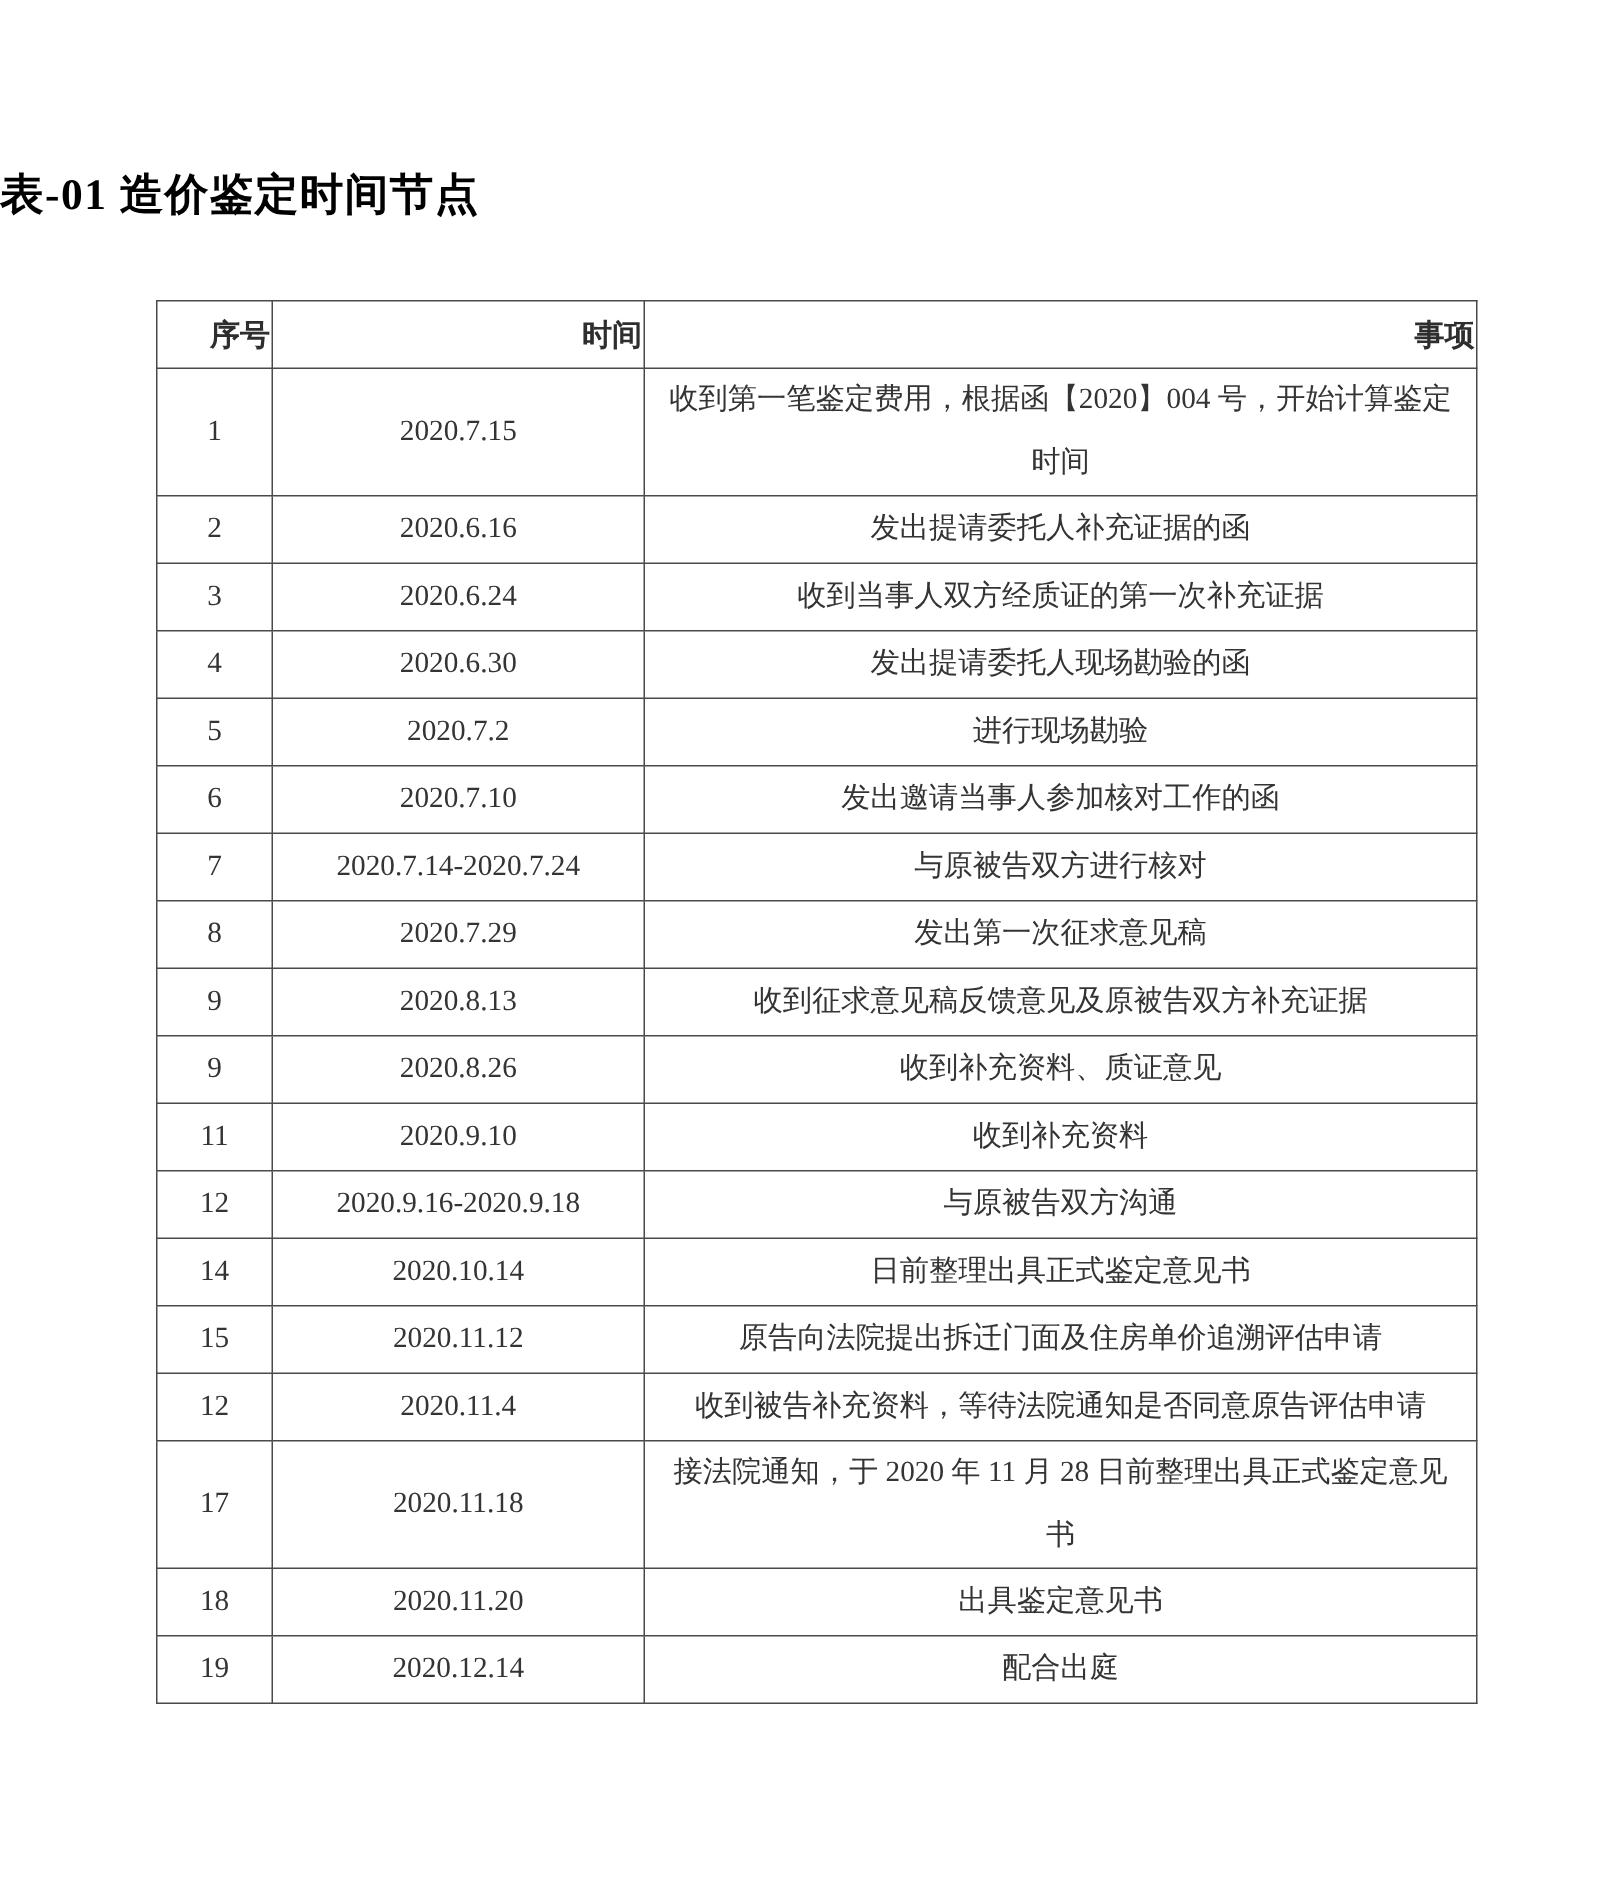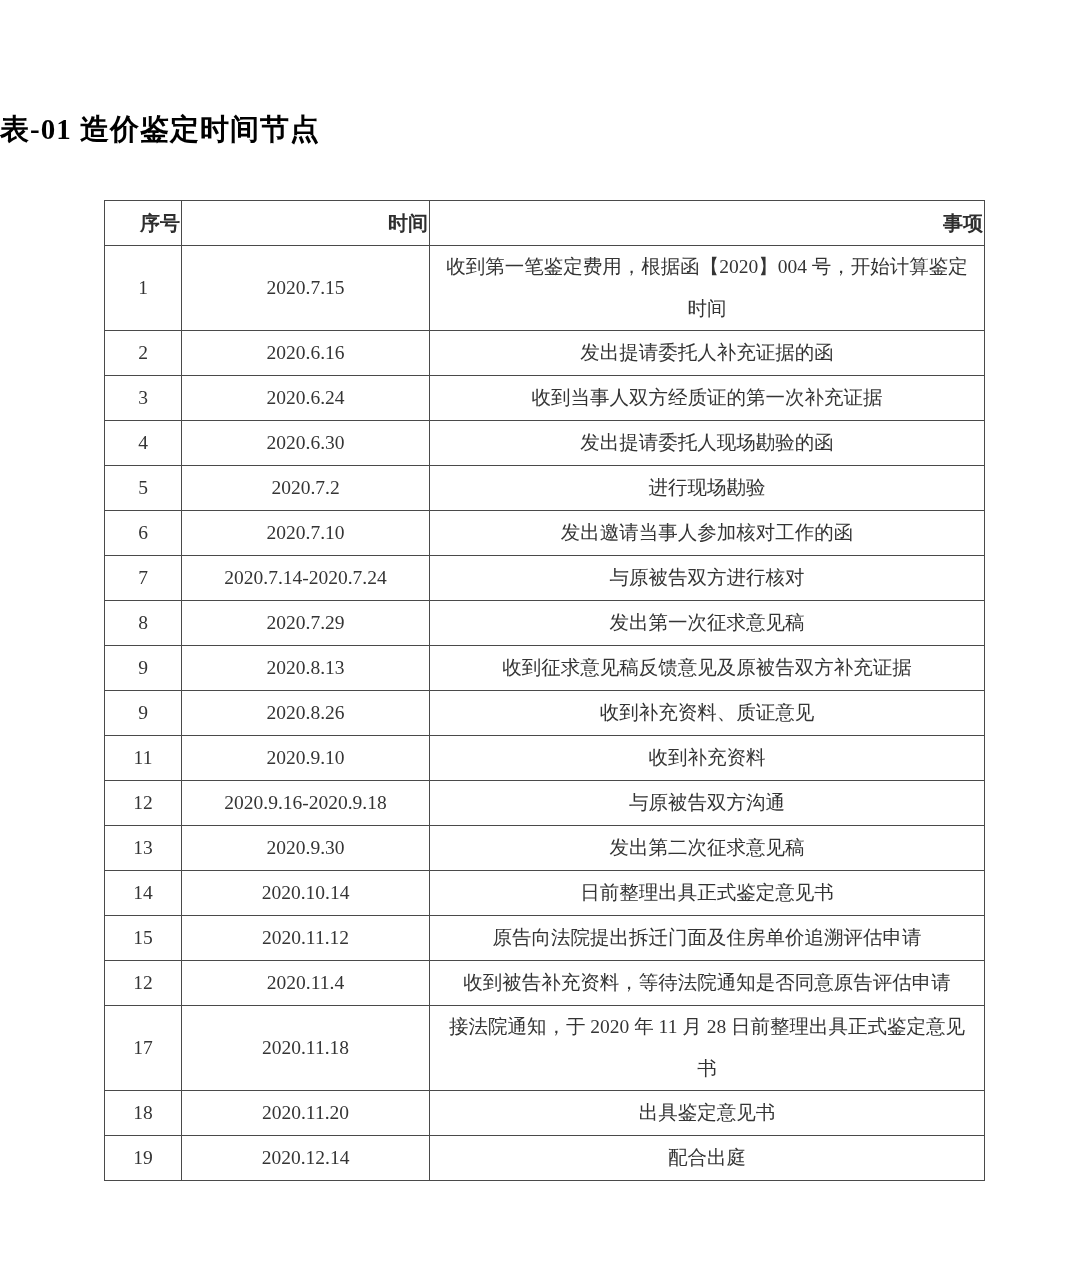--- a/index.html
+++ b/index.html
@@ -128,25 +128,20 @@
           <td class="col-no">11</td>
           <td class="col-date">2020.9.10</td>
           <td class="col-event">收到补充资料</td>
         </tr>
         <tr>
           <td class="col-no">12</td>
           <td class="col-date">2020.9.16-2020.9.18</td>
           <td class="col-event">与原被告双方沟通</td>
         </tr>
         <tr>
-          <td class="col-no">13</td>
-          <td class="col-date">2020.9.30</td>
-          <td class="col-event">发出第二次征求意见稿</td>
-        </tr>
-        <tr>
           <td class="col-no">14</td>
           <td class="col-date">2020.10.14</td>
           <td class="col-event">日前整理出具正式鉴定意见书</td>
         </tr>
         <tr>
           <td class="col-no">15</td>
           <td class="col-date">2020.11.12</td>
           <td class="col-event">原告向法院提出拆迁门面及住房单价追溯评估申请</td>
         </tr>
         <tr>

